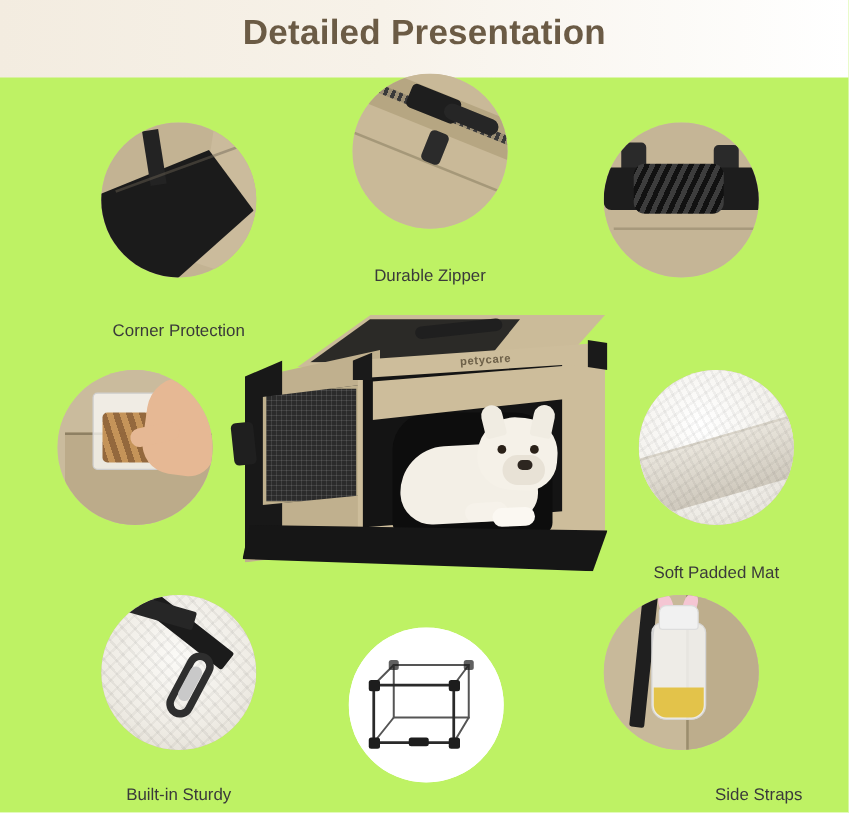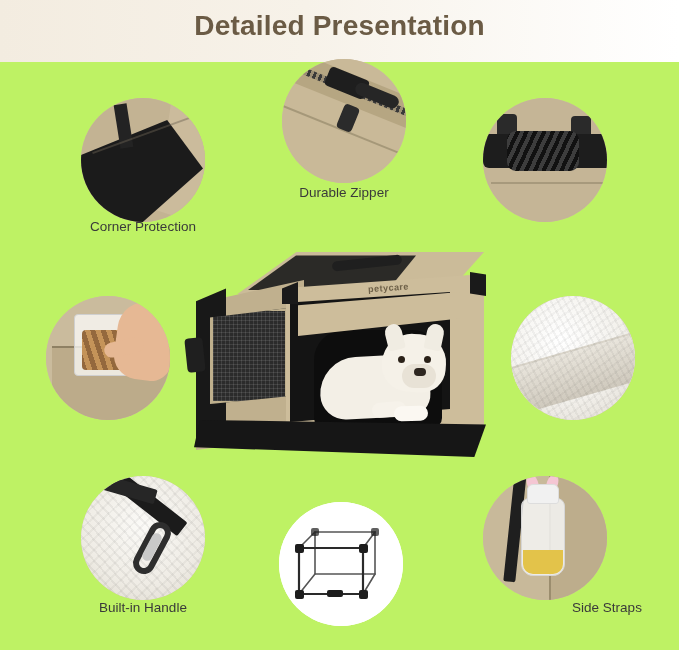--- a/index.html
+++ b/index.html
@@ -35,20 +35,21 @@
     letter-spacing: 0.2px;
   }
 
   
   .caption {
     position: absolute;
     text-align: center;
     font-size: 13.5px;
     color: #3a3a3a;
     white-space: nowrap;
+    margin-top: 28px;
   }
 
   
   .circle {
     position: absolute;
     border-radius: 50%;
     overflow: hidden;
     background: #cdbfa4;
   }
 
@@ -332,21 +333,21 @@
   <div class="header-band"></div>
   <div class="header-title">Detailed Presentation</div>
 
   <div class="circle" style="left:81px; top:98px; width:124px; height:124px;">
     <div class="cp-bg"></div>
     <div class="cp-tanrt"></div>
     <div class="cp-flapdark"></div>
     <div class="cp-strap"></div>
     <div class="cp-seam"></div>
   </div>
-  <div class="caption" style="left:43px; top:219px; width:200px;">Corner Protection</div>
+  <div class="caption" style="left:43px; top:229px; width:200px;">Corner Protection</div>
 
   <div class="circle" style="left:282px; top:59px; width:124px; height:124px;">
     <div class="dz-bg"></div>
     <div class="dz-tape"></div>
     <div class="dz-teeth"></div>
     <div class="dz-line"></div>
     <div class="dz-pull"></div>
     <div class="dz-pull2"></div>
     <div class="dz-pull3"></div>
   </div>
@@ -368,30 +369,31 @@
     <div class="sp-treats"></div>
     <div class="sp-hand"></div>
     <div class="sp-finger"></div>
   </div>
 
   <div class="circle" style="left:511px; top:296px; width:124px; height:124px;">
     <div class="mat-bg"></div>
     <div class="mat-fold"></div>
     <div class="mat-tex"></div>
   </div>
+  <div class="caption" style="left:473px; top:422px; width:200px;">Soft Padded Mat</div>
 
   <div class="circle" style="left:81px; top:476px; width:124px; height:124px;">
     <div class="bl-bg"></div>
     <div class="bl-tex"></div>
     <div class="bl-strap"></div>
     <div class="bl-strap2"></div>
     <div class="bl-clip"></div>
     <div class="bl-clip-in"></div>
   </div>
-  <div class="caption" style="left:43px; top:600px; width:200px;">Built-in Handle</div>
+  <div class="caption" style="left:43px; top:600px; width:200px;">Built-in Sturdy</div>
 
   <div class="circle" style="left:279px; top:502px; width:124px; height:124px; background:#ffffff;">
     <div class="fr-bg"></div>
     <svg class="frame-svg" width="124" height="124" viewBox="0 0 124 124">
       <g fill="none" stroke="#2a2a2a" stroke-width="2.2" stroke-linecap="round">
 
         <path d="M36 30 L96 30 L96 72 L36 72 Z" stroke="#555" stroke-width="1.6"></path>
 
         <path d="M20 46 L84 46 L84 92 L20 92 Z"></path>
 

